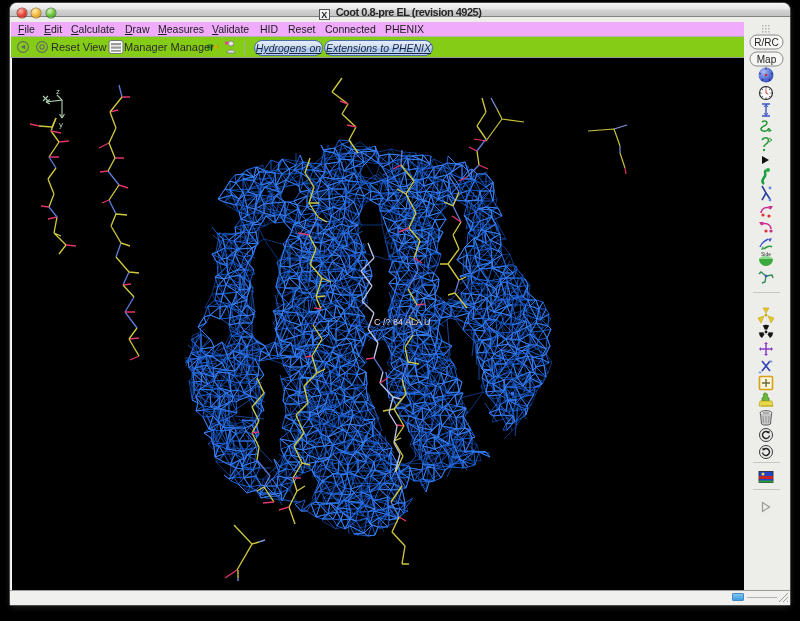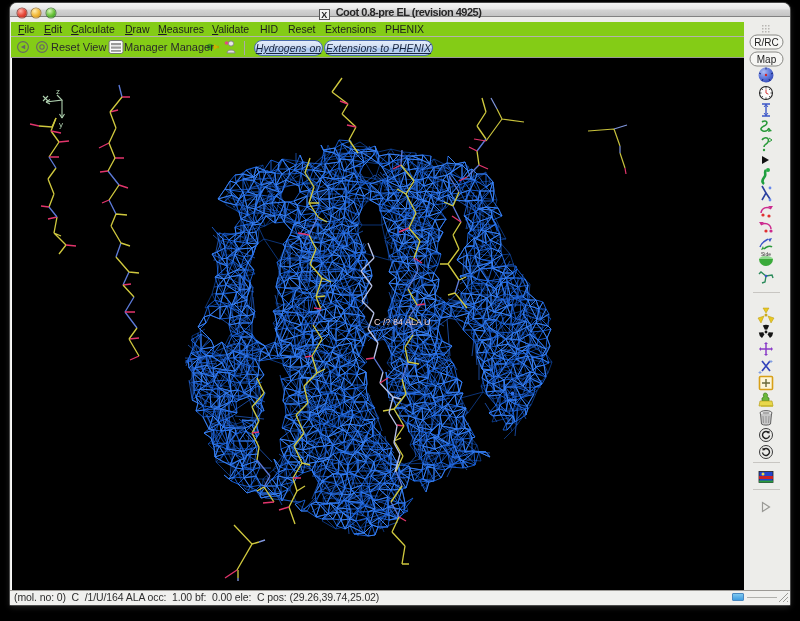--- a/index.html
+++ b/index.html
@@ -15,21 +15,21 @@
     border-bottom:1px solid #828282; }
   .tl { position:absolute; top:9.5px; width:9px; height:9px; border-radius:50%;
     transform:translate(-50%,-50%); }
   #tl-r { left:11.5px; background:radial-gradient(circle at 35% 28%, #ffb4aa 0%, #e84b3c 50%, #b01e12 100%); box-shadow:0 0 0 1px rgba(120,30,20,.75);}
   #tl-y { left:26px;  background:radial-gradient(circle at 35% 28%, #ffedb0 0%, #f4bc3e 50%, #c8850a 100%); box-shadow:0 0 0 1px rgba(140,95,15,.75);}
   #tl-g { left:40.5px; background:radial-gradient(circle at 35% 28%, #d8f5bc 0%, #6ec63e 50%, #258a16 100%); box-shadow:0 0 0 1px rgba(40,100,25,.75);}
   #title { position:absolute; top:0; left:0; width:780px; height:19px; text-align:center;
     font-size:11px; font-weight:bold; color:#262626; line-height:19px; letter-spacing:-0.5px; }
   #xicon { display:inline-block; width:11px; height:11px; border:1px solid #555; background:#f2f2f2;
     vertical-align:-2px; margin-right:6px; font-size:9px; line-height:10px; font-weight:bold; color:#222; text-align:center; letter-spacing:0;}
-  #menubar { position:absolute; left:1px; top:19px; width:733px; height:15px; background:#84cc16;
+  #menubar { position:absolute; left:1px; top:19px; width:733px; height:15px; background:#f0abfc;
     border-bottom:1px solid #b4b2ae; font-size:10.5px; color:#1c1c1c; }
   .mi { position:absolute; top:1px; }
   #toolbar { position:absolute; left:1px; top:34px; width:733px; height:21px; background:#84cc16;
     border-bottom:1px solid #9c9a96; font-size:11px; color:#2a2a2a; }
   .ti { position:absolute; top:0; height:21px; line-height:21px; }
   .pill { position:absolute; top:3px; height:16px; border:1px solid #4a6cae; border-radius:8px;
     background:linear-gradient(#e4edfa 0%,#cfdef5 45%,#abc6ec 55%,#bdd2f0 100%);
     font-size:10.5px; color:#16233e; text-align:center; line-height:15px; text-decoration:underline; white-space:nowrap;font-style:italic; }
   #canvas { position:absolute; left:1px; top:55px; width:733px; height:532px; background:#000;
     border-left:1px solid #f8f8f8; }
@@ -50,21 +50,21 @@
   </div>
   <div id="menubar">
     <span class="mi" style="left:7px"><u>F</u>ile</span>
     <span class="mi" style="left:33px"><u>E</u>dit</span>
     <span class="mi" style="left:60px"><u>C</u>alculate</span>
     <span class="mi" style="left:114px"><u>D</u>raw</span>
     <span class="mi" style="left:147px"><u>M</u>easures</span>
     <span class="mi" style="left:201px"><u>V</u>alidate</span>
     <span class="mi" style="left:249px">HID</span>
     <span class="mi" style="left:277px">Reset</span>
-    <span class="mi" style="left:314px">Extensions</span>
+    <span class="mi" style="left:314px">Connected</span>
     <span class="mi" style="left:374px">PHENIX</span>
   </div>
   <div id="toolbar">
     <svg class="abs" style="left:4px;top:2px" width="230" height="17" viewBox="0 0 230 17">
       <circle cx="8" cy="8" r="5.4" fill="none" stroke="#666" stroke-width="1.1"></circle>
       <path d="M5.8 8 l4.4 -2.3 v4.6 z" fill="#666"></path>
       <circle cx="27" cy="8" r="5.4" fill="none" stroke="#666" stroke-width="1.1"></circle>
       <circle cx="27" cy="8" r="2.2" fill="none" stroke="#666" stroke-width="1.1"></circle>
       <rect x="94" y="1.5" width="14" height="13" rx="2" fill="#fafafa" stroke="#777"></rect>
       <rect x="96" y="4" width="10" height="2.2" fill="#9a9a9a"></rect>
@@ -274,20 +274,19 @@
           <path d="M-7 3.5 h14 v2 h-14 z" fill="#2a9a3a"></path>
           <circle cx="-3" cy="-3" r="1.5" fill="#e8d84a"></circle>
         </g>
         <rect x="9" y="467" width="27" height="1" fill="#c8c6c2"></rect>
         <g transform="translate(22,485)">
           <path d="M-3.5 -4.5 L3.5 0 L-3.5 4.5 z" fill="none" stroke="#9a9a96" stroke-width="1.2"></path>
         </g>
       </svg>
     </div>
   <div id="statusbar">
-    <span id="status-text" style="top:1px">(mol. no: 0)  C  /1/U/164 ALA occ:  1.00 bf:  0.00 ele:  C pos: (29.26,39.74,25.02)</span>
     <div class="abs" style="left:722px;top:2px;width:12px;height:8px;background:linear-gradient(#7ec8f0,#3f9ce0);border:1px solid #4a88c0;border-radius:1px"></div>
     <div class="abs" style="left:737px;top:6px;width:30px;height:1px;background:#b0b0ac"></div>
     <svg class="abs" style="left:768px;top:1px" width="11" height="11" viewBox="0 0 11 11">
       <path d="M10 1 L1 10 M10 5 L5 10 M10 9 L9 10" stroke="#9a9a96" stroke-width="1"></path>
     </svg>
   </div>
 </div>
 
 </body></html>

